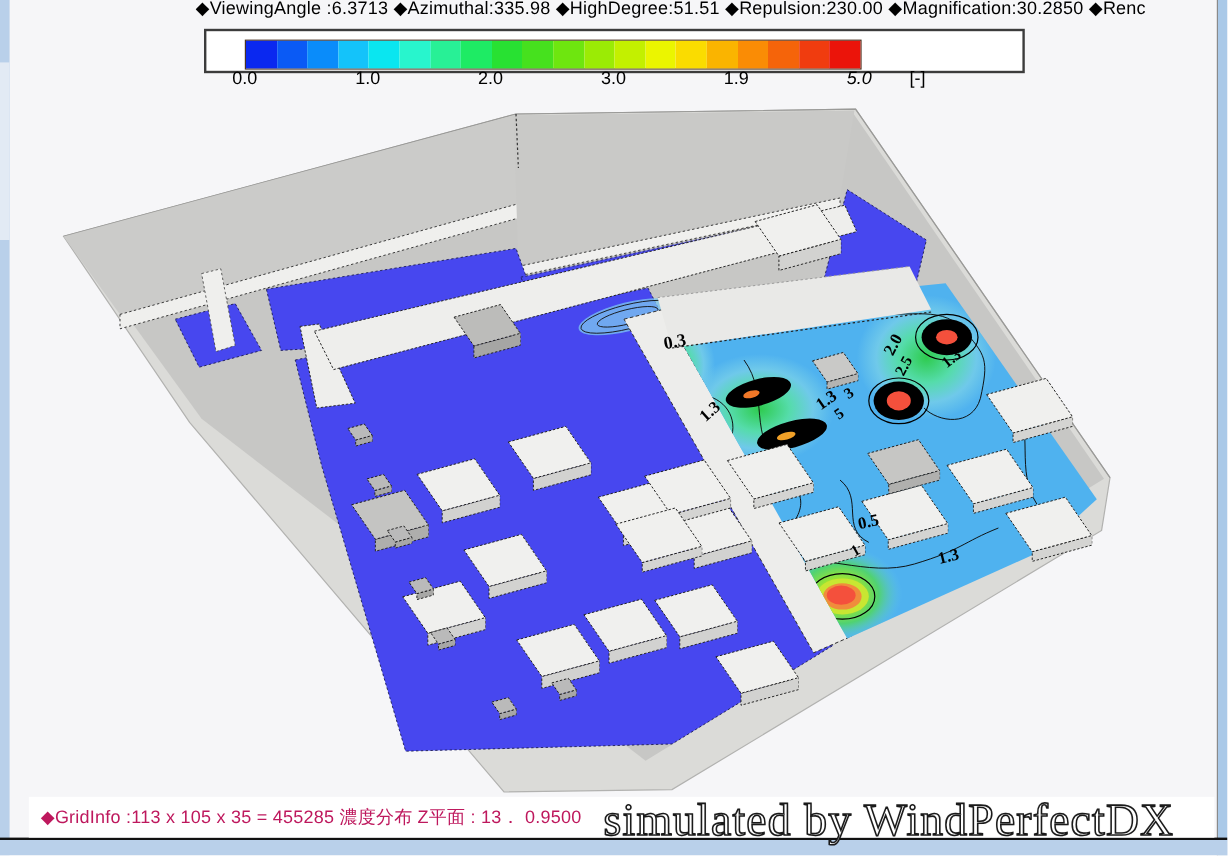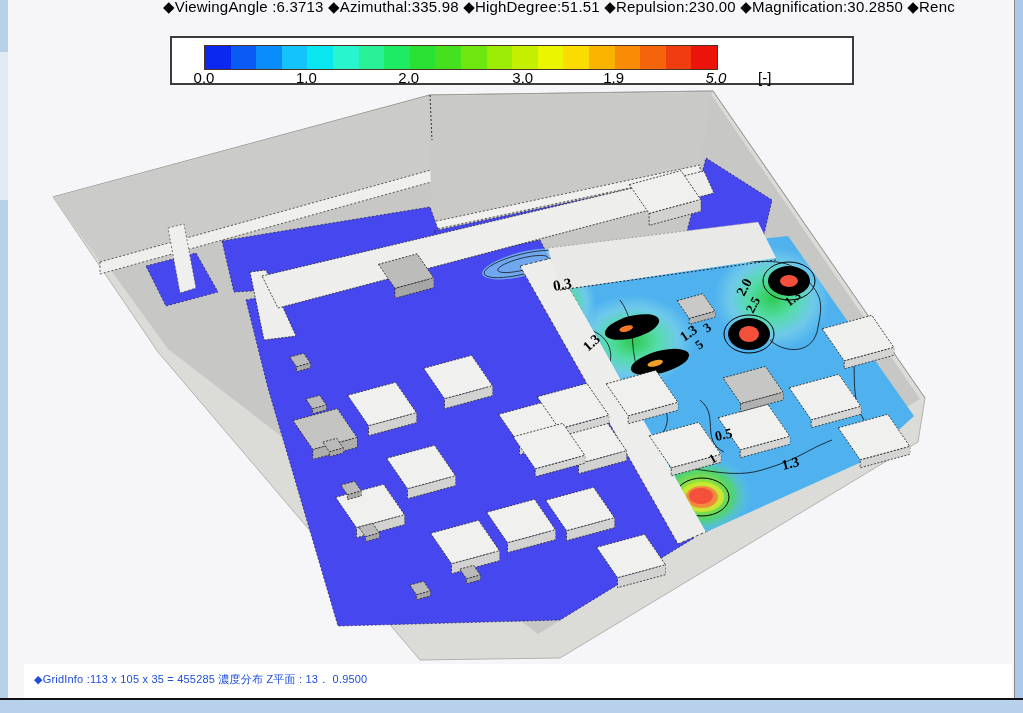--- a/index.html
+++ b/index.html
@@ -10,33 +10,33 @@
   #strip-left{left:0;top:0;width:8px;height:713px;}
   #strip-left-thumb{position:absolute;left:0;top:52px;width:8px;height:148px;background:#e2eaf4;}
   #strip-right{right:0;top:0;width:8px;height:713px;background:#aac9e8;}
   #line-right{position:absolute;right:8px;top:0;width:1px;height:713px;background:#8a8a8a;}
   #line-bottom{position:absolute;left:0;top:698px;width:1023px;height:2px;background:#111;}
   #strip-bottom{left:0;top:700px;width:1023px;height:13px;}
   
   #header-bar{position:absolute;left:163px;top:-2px;width:851px;height:18px;overflow:hidden;
       font-size:15px;letter-spacing:.2px;color:#000;white-space:nowrap;font-weight:500;}
   
-  #legend{position:absolute;left:170px;top:36px;width:684px;height:49px;background:#fff;
+  #legend{position:absolute;left:170px;top:24px;width:684px;height:37px;background:#fff;
       border:2px solid #3c3c3c;box-sizing:border-box;z-index:5;}
   #legend-bar{position:absolute;left:32px;top:7px;width:512px;height:23px;display:flex;
       border:1px solid #4a3322;box-sizing:content-box;}
   #legend-bar div{flex:1;}
   .tick{position:absolute;top:31px;width:44px;margin-left:-22px;text-align:center;
       font-size:15px;color:#000;}
   #legend-unit{position:absolute;top:31px;left:586px;font-size:15px;color:#000;}
   
   #scene{position:absolute;left:0;top:0;z-index:1;}
   
   #footer-bar{position:absolute;left:24px;top:664px;width:988px;height:34px;background:#fff;z-index:6;}
-  #grid-info{position:absolute;left:10px;top:8px;font-size:11px;color:#1d4ed8;white-space:nowrap;
+  #grid-info{position:absolute;left:10px;top:8px;font-size:15px;color:#be185d;white-space:nowrap;
       font-weight:500;letter-spacing:.2px;}
   #watermark{position:absolute;left:503px;top:662px;z-index:7;font-family:"Liberation Serif",serif;
       font-size:38px;color:#fff;-webkit-text-stroke:1.3px #1a1a1a;
       text-shadow:0 0 1px #222;white-space:nowrap;letter-spacing:1px;}
   svg text.clabel{font-family:"Liberation Serif",serif;font-weight:bold;fill:#000;}
 </style>
 </head>
 <body>
 
 <div id="page">
@@ -277,30 +277,31 @@
         <div style="background: rgb(250, 180, 0);"></div>
         <div style="background: rgb(250, 140, 5);"></div>
         <div style="background: rgb(245, 100, 10);"></div>
         <div style="background: rgb(240, 60, 15);"></div>
         <div style="background: rgb(235, 20, 10);"></div>
       </div>
     <div id="legend-ticks">
         <span class="tick" style="left: 32px;">0.0</span>
         <span class="tick" style="left: 134.4px;">1.0</span>
         <span class="tick" style="left: 236.8px;">2.0</span>
-        <span class="tick" style="left: 339.2px; text-align: right;">3.0</span>
+        <span class="tick" style="left: 339.2px;">3.0</span>
         <span class="tick" style="left: 441.6px;">1.9</span>
         <span class="tick" style="left: 544px; font-style: italic;">5.0</span>
       </div>
     <span id="legend-unit">[-]</span>
   </div>
 
   <div id="footer-bar">
     <div id="grid-info">◆GridInfo :113 x 105 x 35 = 455285 濃度分布 Z平面 : 13． 0.9500</div>
   </div>
+  <div id="watermark">simulated by WindPerfectDX</div>
 
   <div id="strip-left" class="strip">
     <div id="strip-left-thumb"></div>
   </div>
   <div id="line-right"></div>
   <div id="strip-right" class="strip"></div>
   <div id="line-bottom"></div>
   <div id="strip-bottom" class="strip"></div>
 </div>
 

